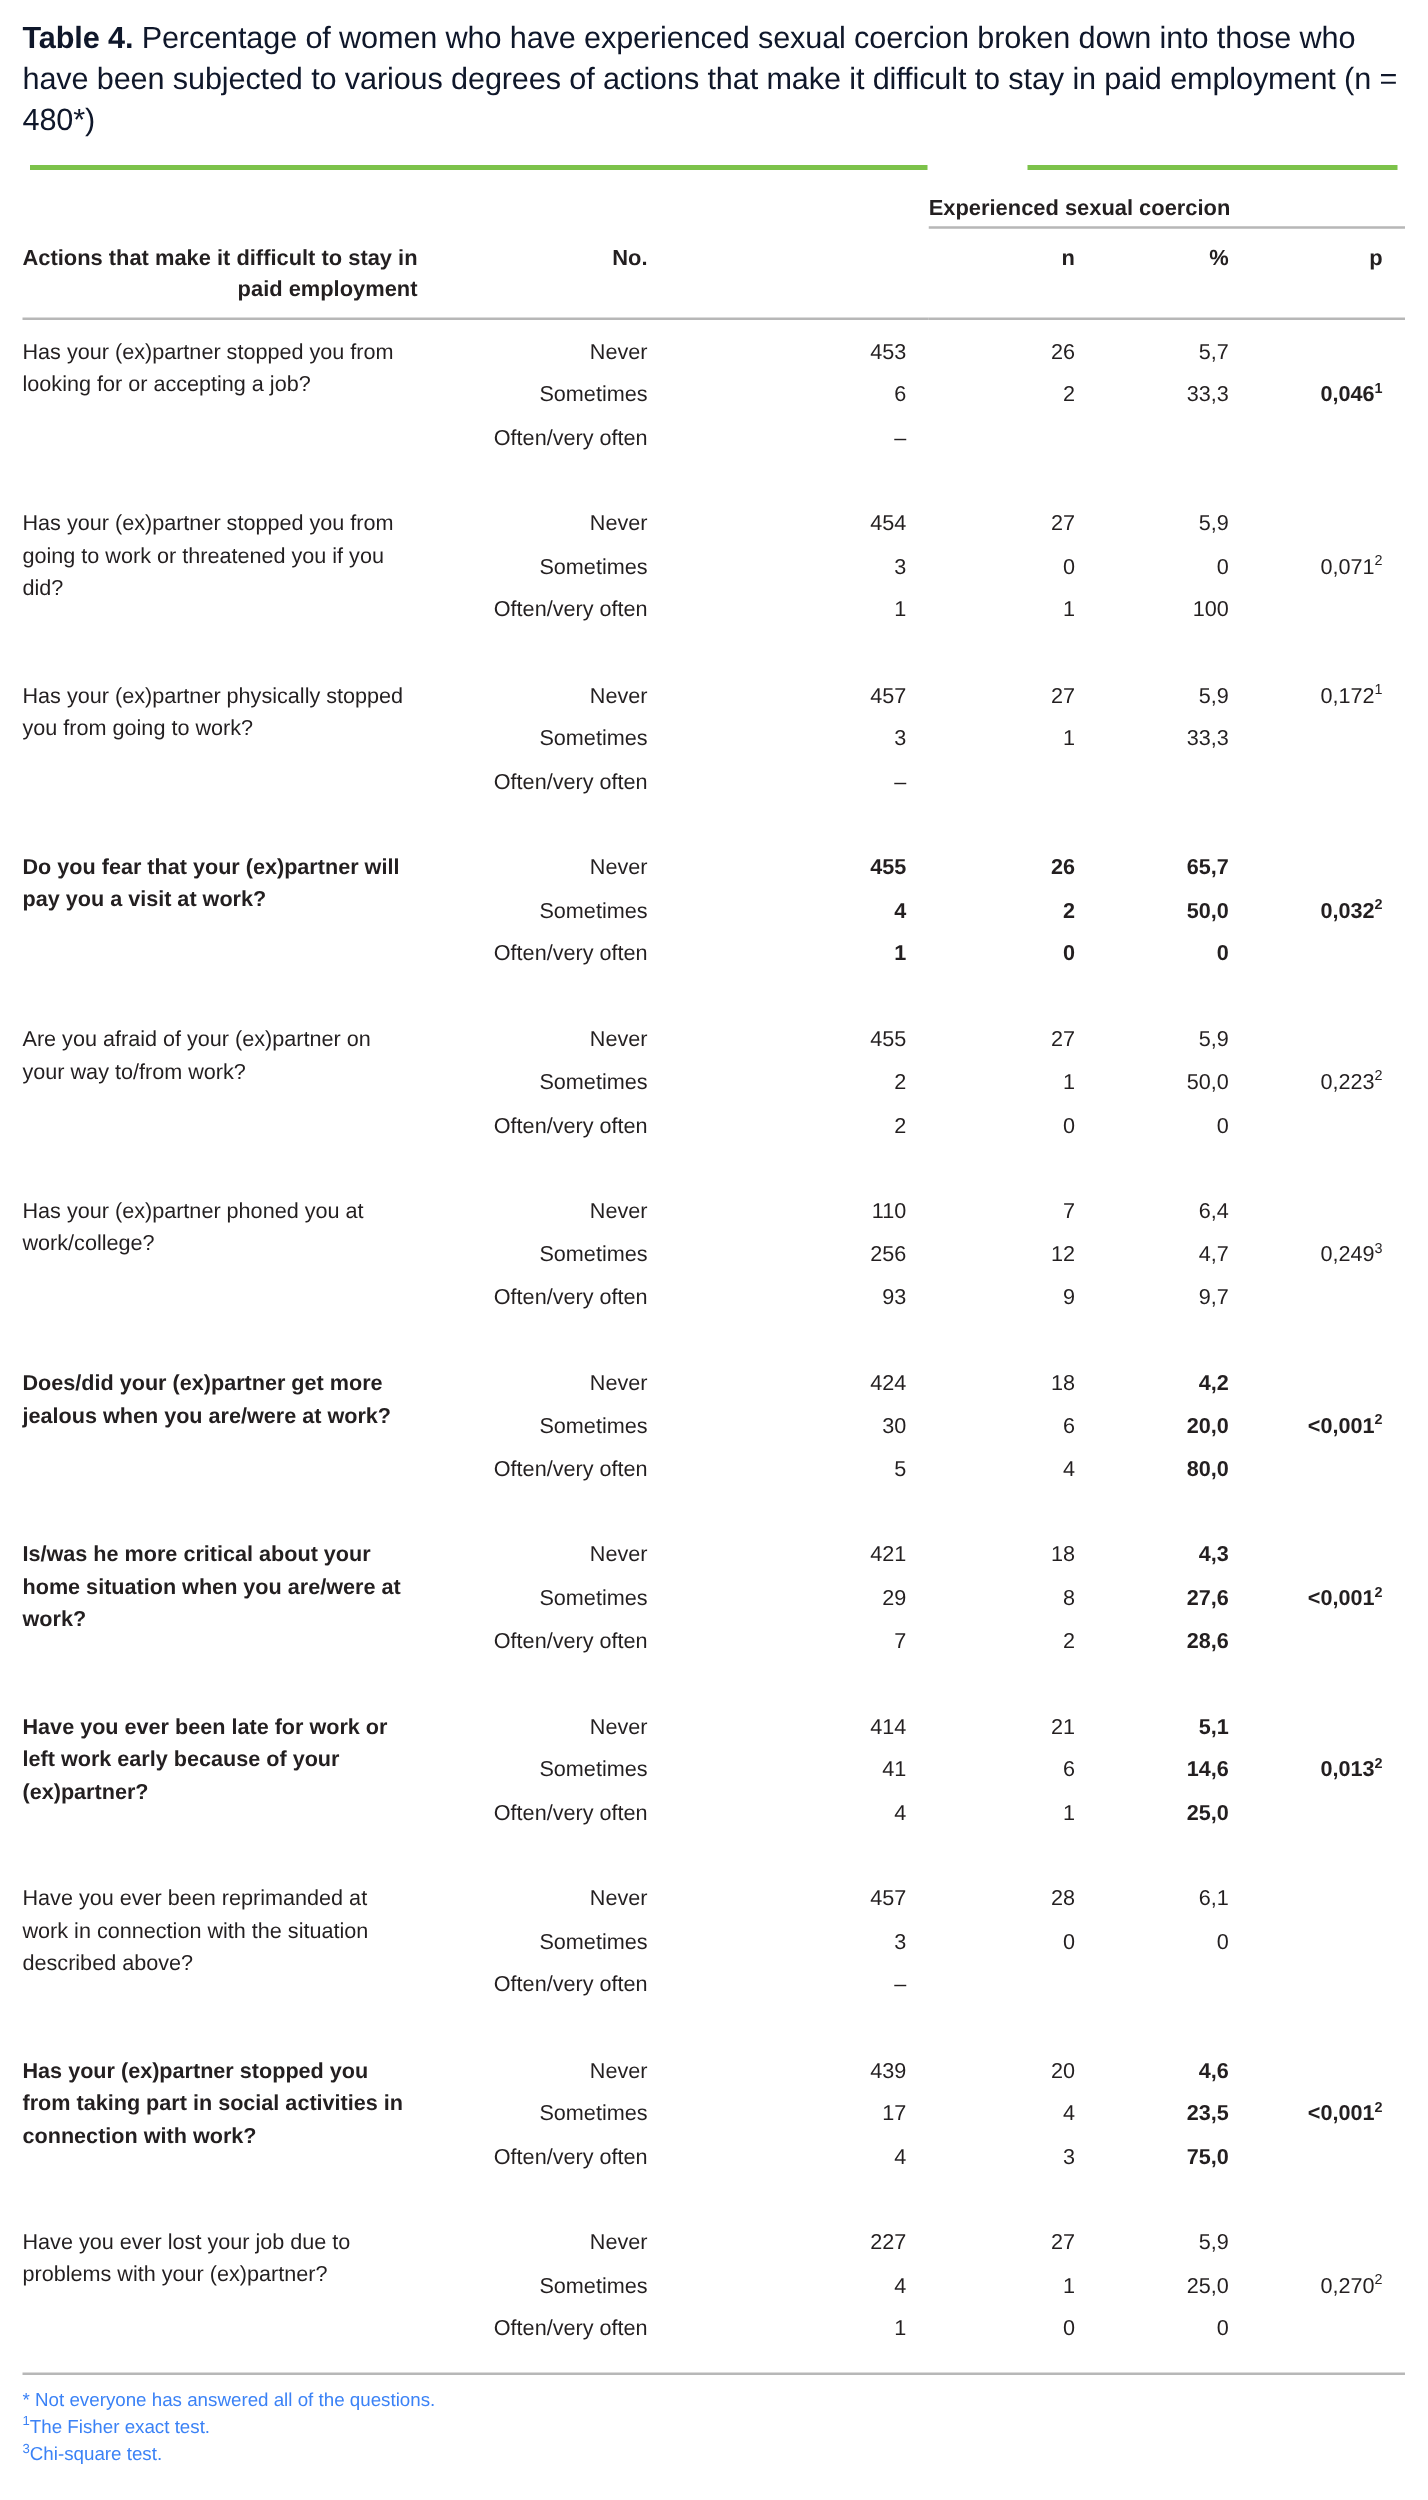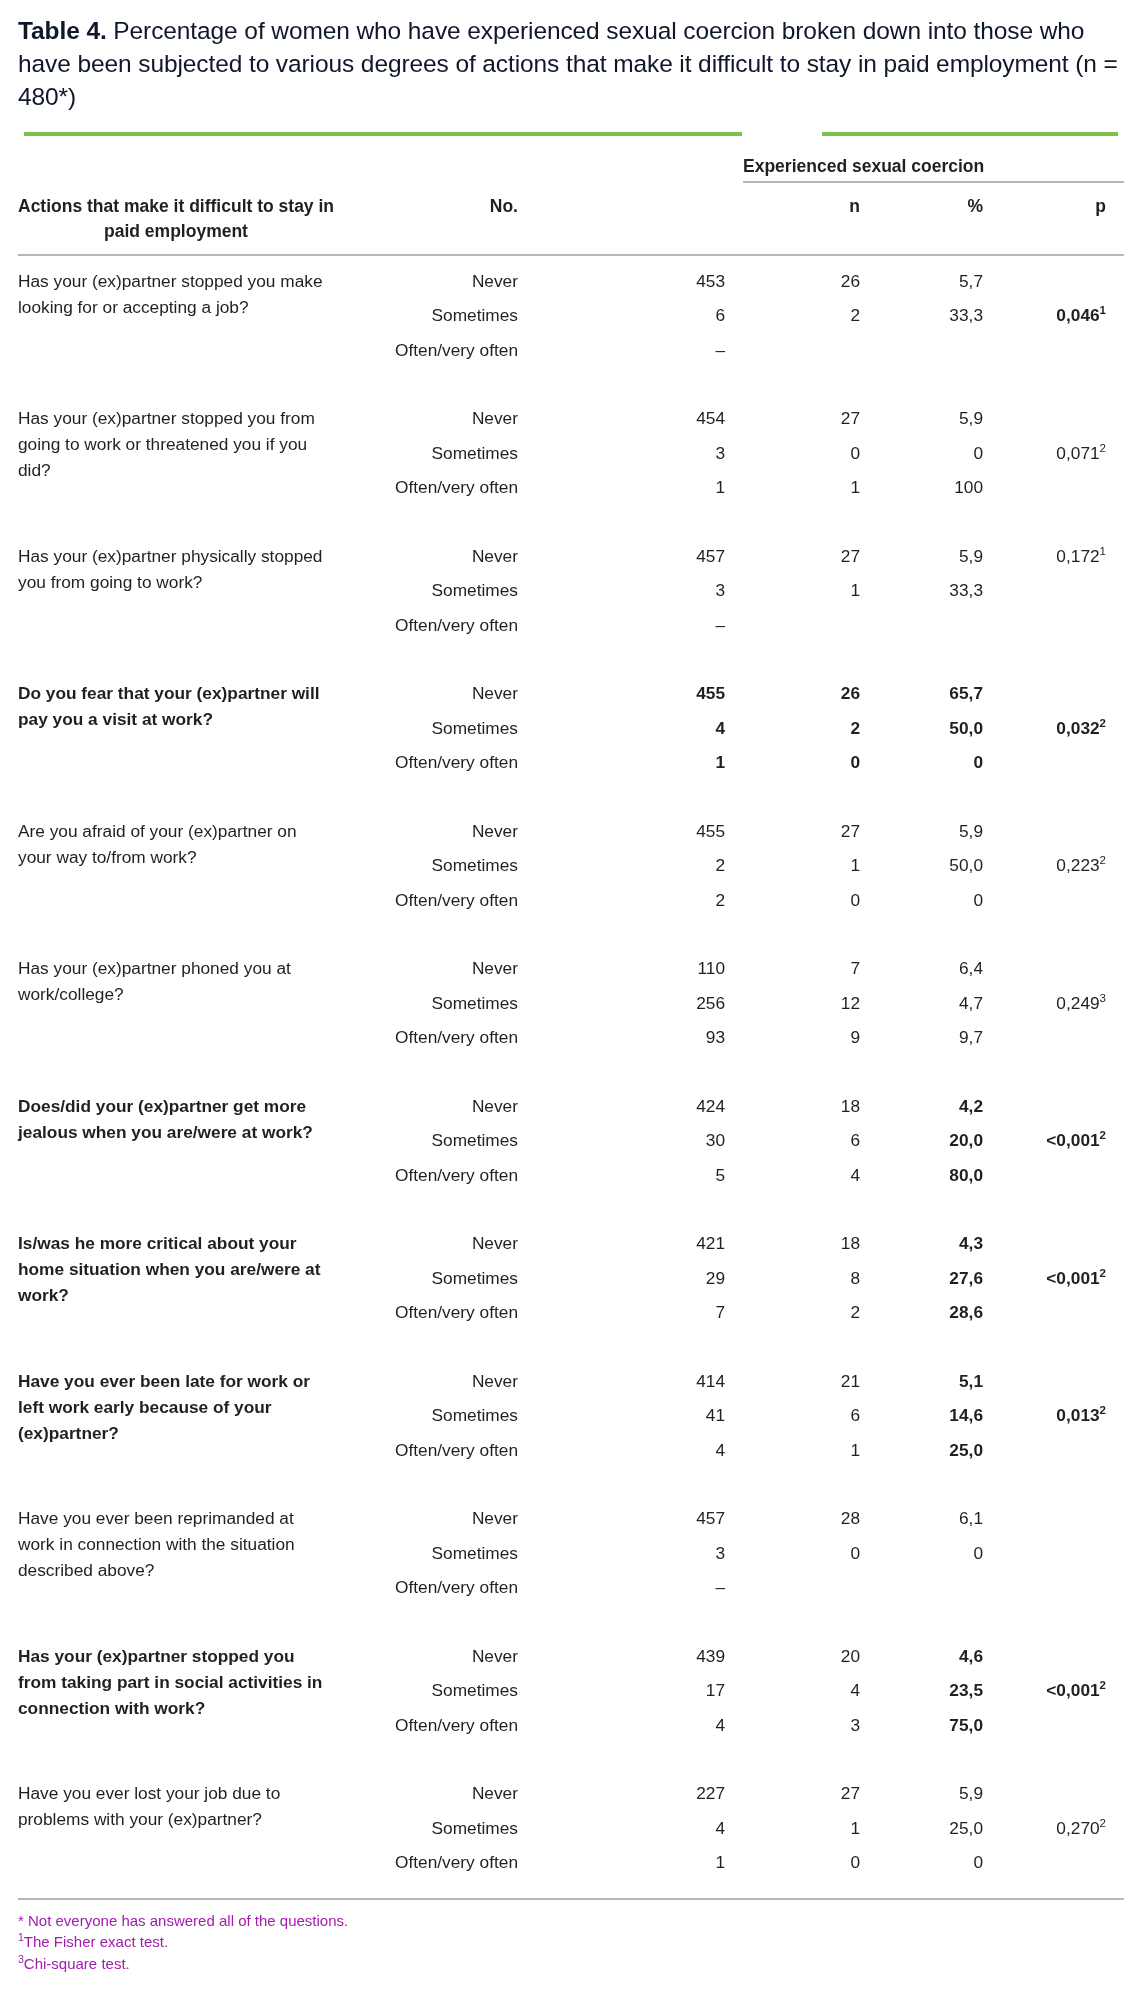--- a/index.html
+++ b/index.html
@@ -43,21 +43,21 @@
     font-weight:bold;font-size:17.5px;
     padding-bottom:1px;padding-top:17px;
   }
   .grp-underline td{padding:0;height:2px;}
   .grp-underline .bar{height:2px;background:#b7b7b7;}
 
   .colhead td{
     font-weight:bold;padding-top:11px;padding-bottom:10px;
     font-size:17.5px;line-height:25px;
   }
-  .colhead .q{text-align:center;padding-right:14px;}
+  .colhead .q{text-align:right;padding-right:14px;}
   .colhead .lbl{text-align:right;}
   .colhead .num{text-align:right;padding-right:18px;}
 
   .head-rule td{padding:0;height:2px;}
   .head-rule .bar{height:2px;background:#b7b7b7;}
 
   
   .q-cell{
     padding-top:12px;padding-right:16px;
     font-size:17.3px;line-height:26px;
@@ -68,21 +68,21 @@
   tr.r3 .lbl-cell,tr.r3 .num-cell{padding-top:8px;}
   tr.r3 .num-cell,tr.r3 .lbl-cell{padding-bottom:0;margin-left:20px;}
 
   .spacer td{height:30px;padding:0;}
 
   b,.b{font-weight:bold;}
   sup{font-size:11.5px;vertical-align:super;line-height:0;}
 
   
   .foot-rule{margin-top:22px;height:2px;background:#b7b7b7;}
-  .footnotes{padding-top:10px;font-size:15px;line-height:21.5px;color:#a21caf;}
+  .footnotes{padding-top:10px;font-size:15px;line-height:21.5px;color:#3b82f6;}
   .footnotes .fn sup{font-size:10.5px;}
 </style>
 </head>
 <body>
 
 <div class="page">
 
   <div class="caption">
     <span class="lead">Table 4.</span><span> Percentage of women who have experienced sexual coercion broken down into those who have been subjected to various degrees of actions that make it difficult to stay in paid employment (n = 480*)</span>
   </div>
@@ -124,21 +124,21 @@
         <td colspan="3">
             <div class="bar"></div>
           </td>
         <td colspan="3">
             <div class="bar"></div>
           </td>
       </tr>
     </tbody>
     <tbody id="tbody-data">
         <tr class="r1">
-          <td class="q-cell" rowspan="3">Has your (ex)partner stopped you make looking for or accepting a job?</td>
+          <td class="q-cell" rowspan="3">Has your (ex)partner stopped you from looking for or accepting a job?</td>
           <td class="lbl-cell">Never</td>
           <td class="num-cell">453</td>
           <td class="num-cell">26</td>
           <td class="num-cell">5,7</td>
           <td class="num-cell b"></td>
         </tr>
         <tr class="r2">
           <td class="lbl-cell">Sometimes</td>
           <td class="num-cell">6</td>
           <td class="num-cell">2</td>

